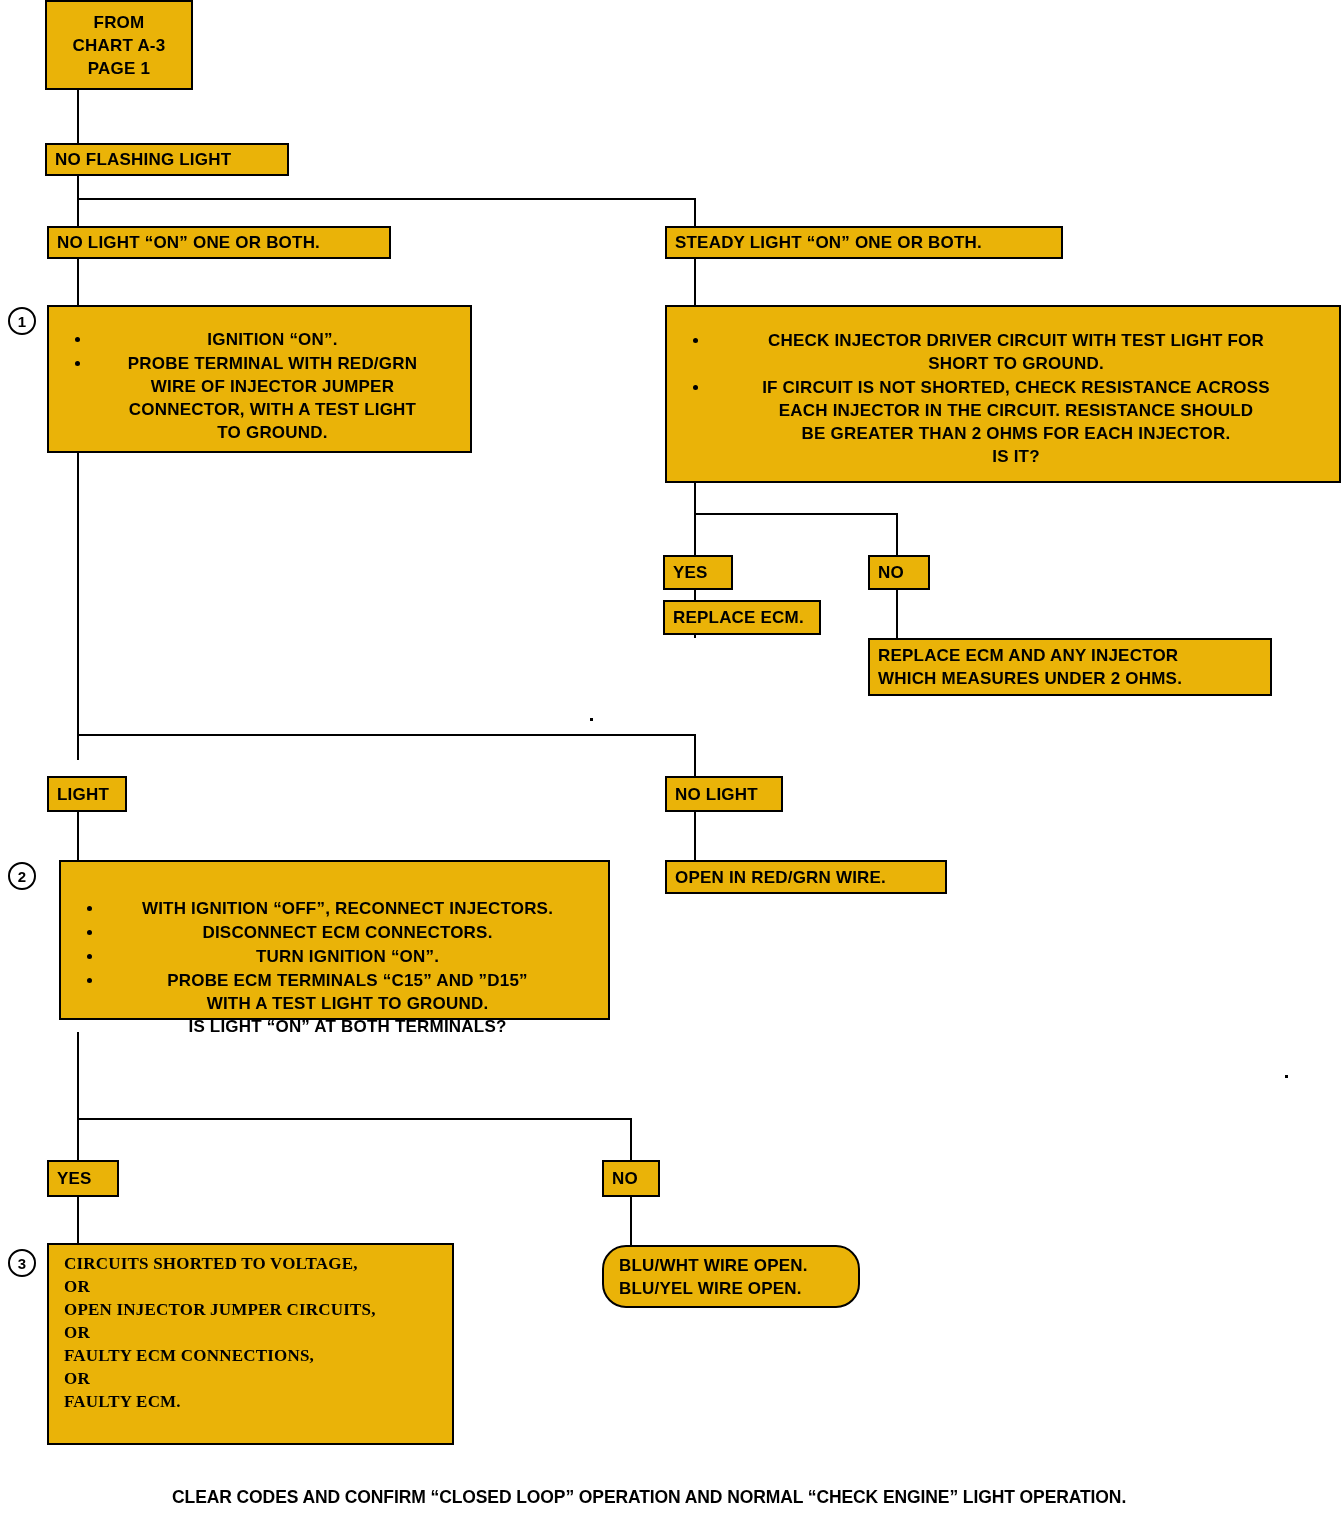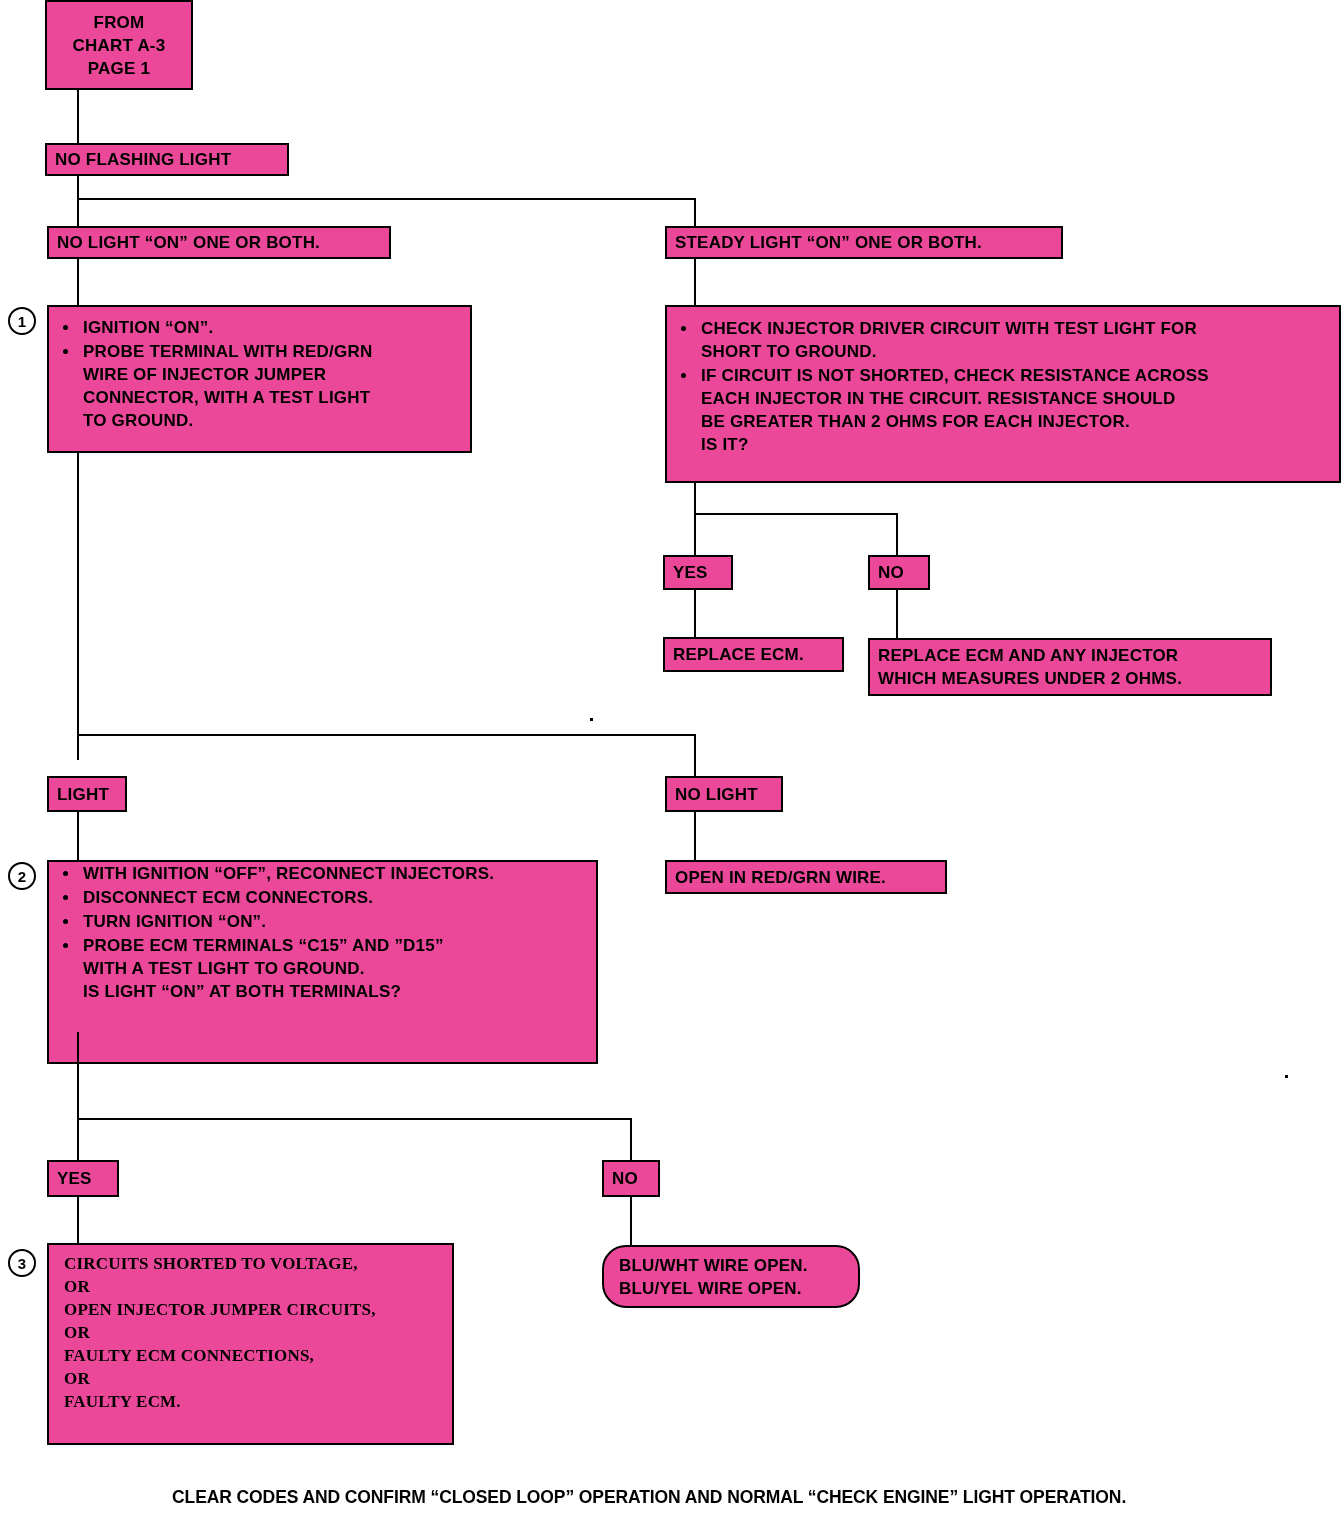--- a/index.html
+++ b/index.html
@@ -13,21 +13,21 @@
     height: 1516px;
     background: #ffffff;
     font-family: "Liberation Sans", sans-serif;
     color: #000000;
     overflow: hidden;
   }
   .box {
     position: absolute;
     box-sizing: border-box;
     border: 2px solid #000000;
-    background: #ec4899;
+    background: #eab308;
     font-family: "Liberation Sans", sans-serif;
     font-weight: 700;
     font-size: 17px;
     line-height: 23px;
     letter-spacing: 0.2px;
     color: #000;
     padding: 4px 8px;
     display: flex;
     flex-direction: column;
     justify-content: center;
@@ -49,23 +49,24 @@
     display: flex;
     align-items: center;
     justify-content: center;
     font-family: "Liberation Sans", sans-serif;
     font-weight: 700;
     font-size: 15px;
     line-height: 1;
     background: #fff;
   }
   ul.bullets {
-    margin: 0;
+    margin: 12px;
     padding: 0;
     list-style: none;
+    text-align: center;
   }
   ul.bullets > li {
     position: relative;
     padding-left: 26px;
     margin: 0 0 1px 0;
   }
   ul.bullets > li:before {
     content: "";
     position: absolute;
     left: 6px;
@@ -169,21 +170,21 @@
     <div class="plainline">YES</div>
   </div>
 
   <div class="box" style="left:868px; top:555px; width:62px; height:35px;">
     <div class="plainline">NO</div>
   </div>
 
   <div class="line vline" style="left:694px; top:590px; height:48px;"></div>
   <div class="line vline" style="left:896px; top:590px; height:48px;"></div>
 
-  <div class="box" style="left:663px; top:637px; width:181px; height:35px;">
+  <div class="box" style="left:663px; top:600px; width:158px; height:35px;">
     <div class="plainline">REPLACE ECM.</div>
   </div>
 
   <div class="box" style="left:868px; top:638px; width:404px; height:58px;">
     <div class="plainline">REPLACE ECM AND ANY INJECTOR</div>
     <div class="plainline">WHICH MEASURES UNDER 2 OHMS.</div>
   </div>
 
   <div class="line vline" style="left:77px; top:453px; height:307px;"></div>
   <div class="line hline" style="left:77px; top:734px; width:619px;"></div>
@@ -198,21 +199,21 @@
   <div class="box" style="left:665px; top:776px; width:118px; height:36px;">
     <div class="plainline">NO LIGHT</div>
   </div>
 
   <div class="line vline" style="left:77px; top:812px; height:48px;"></div>
 
   <div class="marker" style="left:8px; top:862px;">
     <span>2</span>
   </div>
 
-  <div class="box" style="left:47px; top:860px; width:551px; height:204px; justify-content:flex-start; padding-top:0;">
+  <div class="box" style="left:59px; top:860px; width:551px; height:160px; justify-content:flex-start; padding-top:23px;">
     <ul class="bullets">
       <li>
         <div class="plainline">WITH IGNITION “OFF”, RECONNECT INJECTORS.</div>
       </li>
       <li>
         <div class="plainline">DISCONNECT ECM CONNECTORS.</div>
       </li>
       <li>
         <div class="plainline">TURN IGNITION “ON”.</div>
       </li>

